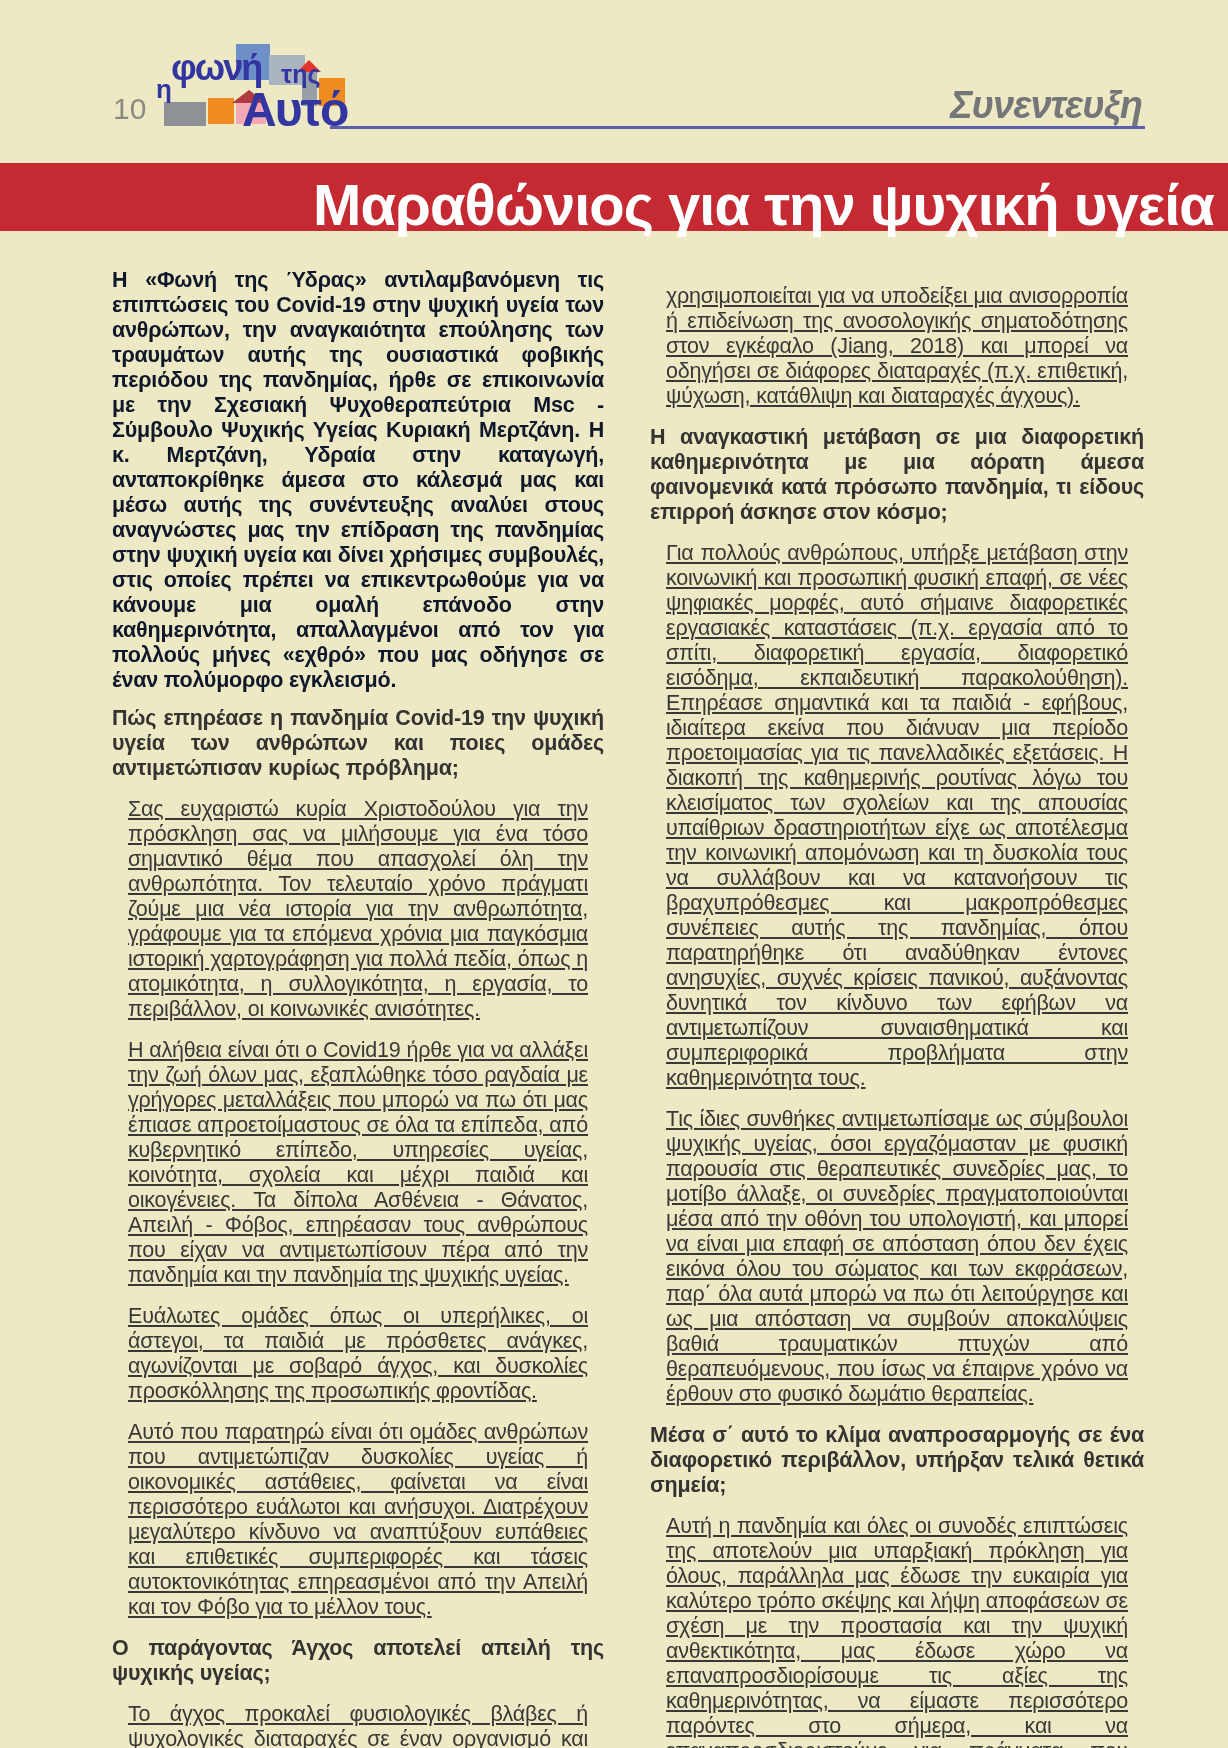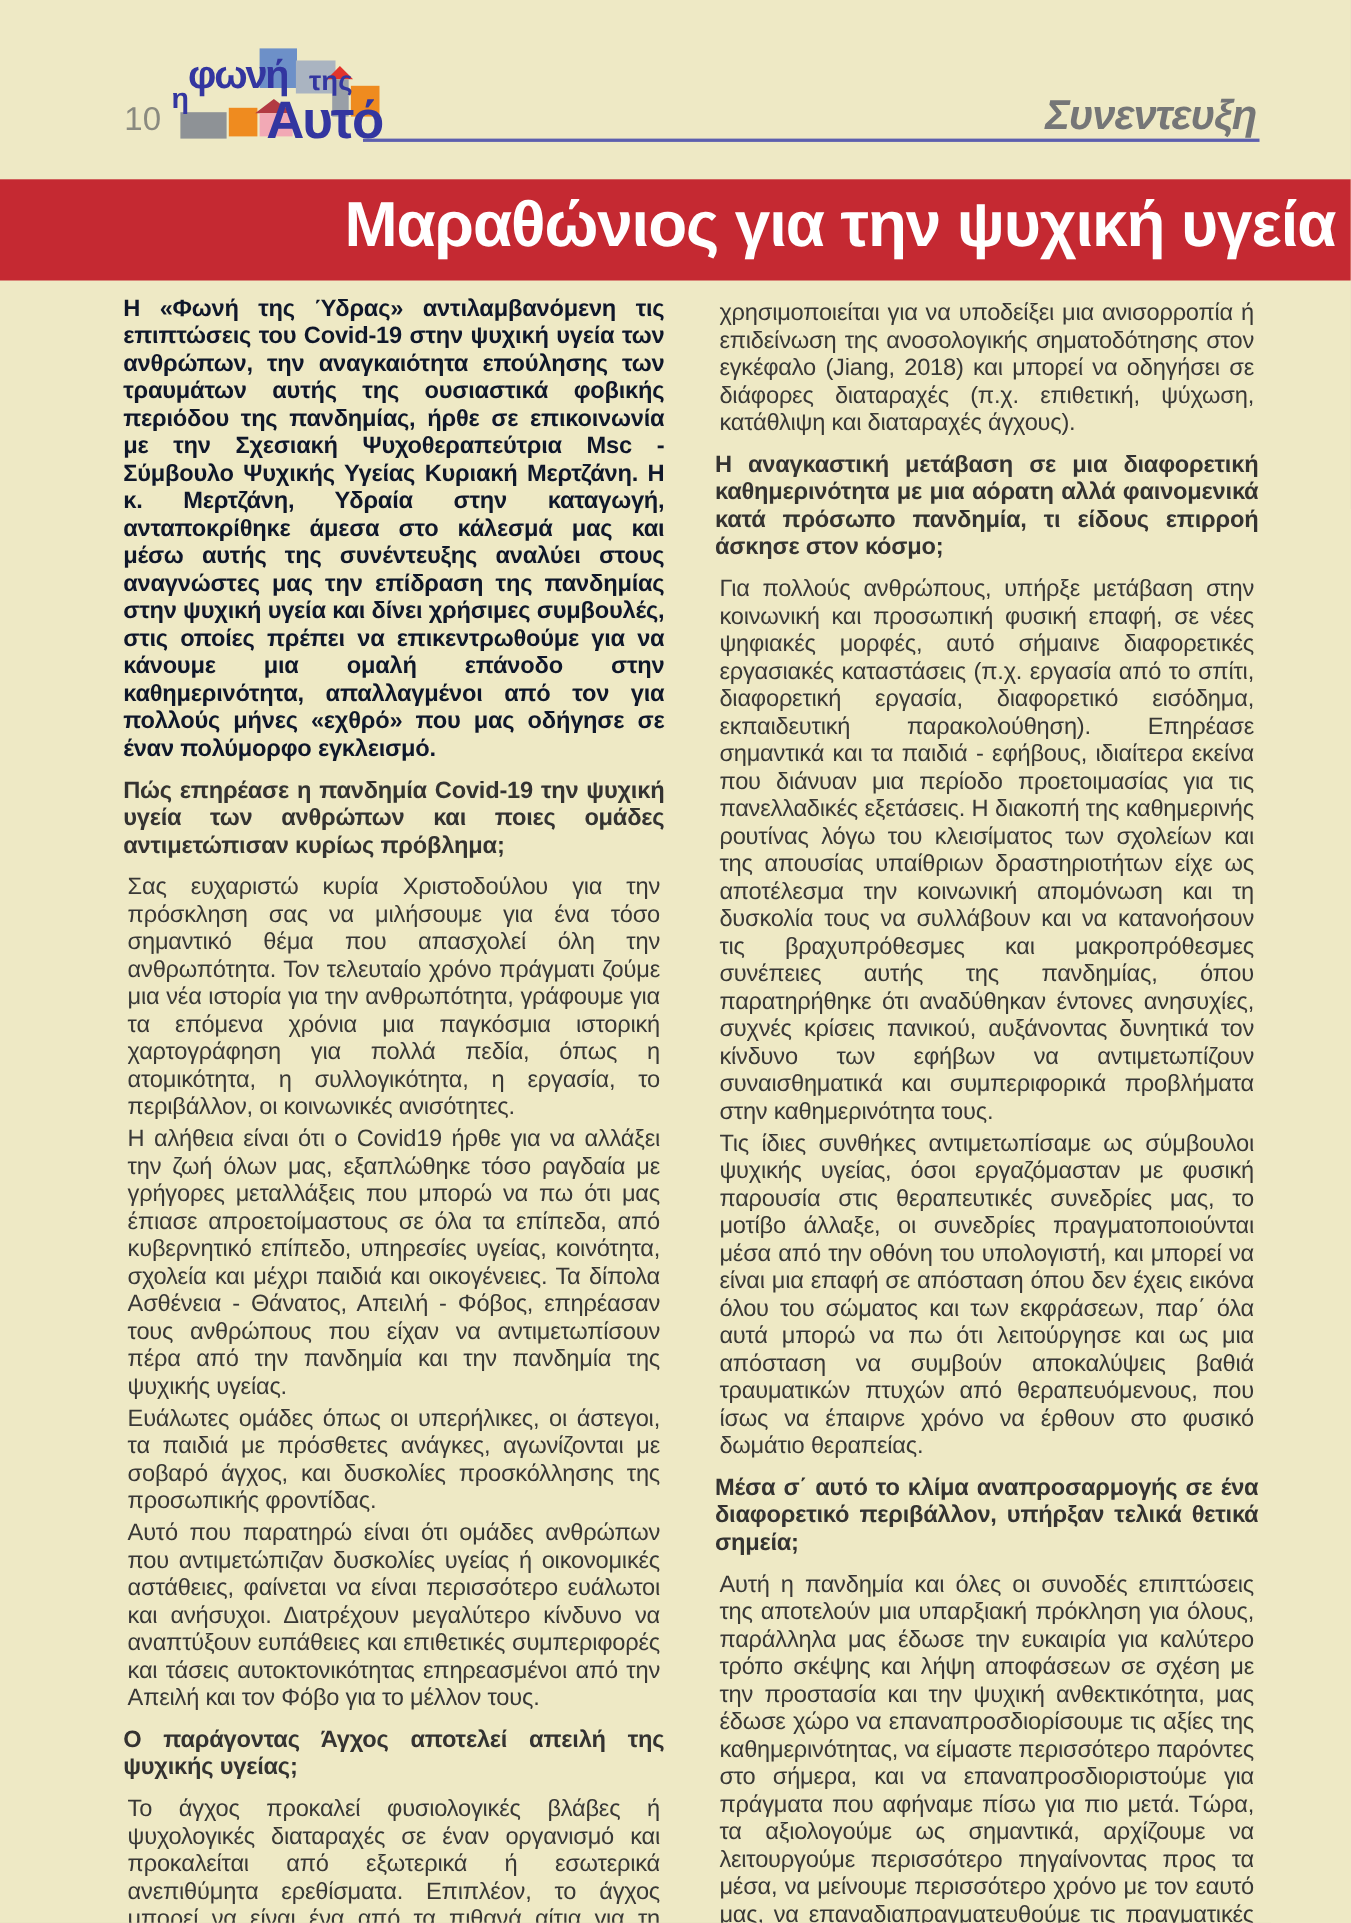--- a/index.html
+++ b/index.html
@@ -47,42 +47,42 @@
     font-size:38px;font-weight:700;font-style:italic;
     color:#757677;letter-spacing:-1px;
   }
   .header-rule{
     position:absolute;left:330px;top:126px;
     width:815px;height:3px;background:#5c5fae;
   }
   
   .banner{
     position:absolute;left:0;top:163px;
-    width:1228px;height:92px;background:#c52932;
+    width:1228px;height:68px;background:#c52932;
   }
   .banner h1{
     margin:0;height:80px;line-height:84px;
     text-align:right;padding-right:14px;
     font-size:58px;font-weight:700;color:#ffffff;
     letter-spacing:-1px;white-space:nowrap;
   }
   
   .col{
     position:absolute;top:268px;
     text-align:justify;
     font-size:21.5px;line-height:25px;
     letter-spacing:-0.2px;
     color:#393836;
   }
   .col-left{left:112px;width:492px;}
   .col-right{left:650px;width:494px;}
   .para{margin:0;}
   .lead{margin:0 0 0 0;font-weight:700;color:#0f172a;}
   .q{margin:13px 0;font-weight:700;color:#343331;}
-  .a{margin:4px;}
+  .a{margin:16px;text-decoration:underline;}
 </style>
 </head>
 <body>
 
 <div class="page">
 
   <div class="pagenum">10</div>
 
   <div class="logo">
     <span class="blk blk-blue"></span>
@@ -113,20 +113,20 @@
     <p class="para a">Σας ευχαριστώ κυρία Χριστοδούλου για την πρόσκληση σας να μιλήσουμε για ένα τόσο σημαντικό θέμα που απασχολεί όλη την ανθρωπότητα. Τον τελευταίο χρόνο πράγματι ζούμε μια νέα ιστορία για την ανθρωπότητα, γράφουμε για τα επόμενα χρόνια μια παγκόσμια ιστορική χαρτογράφηση για πολλά πεδία, όπως η ατομικότητα, η συλλογικότητα, η εργασία, το περιβάλλον, οι κοινωνικές ανισότητες.</p>
     <p class="para a">Η αλήθεια είναι ότι ο Covid19 ήρθε για να αλλάξει την ζωή όλων μας, εξαπλώθηκε τόσο ραγδαία με γρήγορες μεταλλάξεις που μπορώ να πω ότι μας έπιασε απροετοίμαστους σε όλα τα επίπεδα, από κυβερνητικό επίπεδο, υπηρεσίες υγείας, κοινότητα, σχολεία και μέχρι παιδιά και οικογένειες. Τα δίπολα Ασθένεια - Θάνατος, Απειλή - Φόβος, επηρέασαν τους ανθρώπους που είχαν να αντιμετωπίσουν πέρα από την πανδημία και την πανδημία της ψυχικής υγείας.</p>
     <p class="para a">Ευάλωτες ομάδες όπως οι υπερήλικες, οι άστεγοι, τα παιδιά με πρόσθετες ανάγκες, αγωνίζονται με σοβαρό άγχος, και δυσκολίες προσκόλλησης της προσωπικής φροντίδας.</p>
     <p class="para a">Αυτό που παρατηρώ είναι ότι ομάδες ανθρώπων που αντιμετώπιζαν δυσκολίες υγείας ή οικονομικές αστάθειες, φαίνεται να είναι περισσότερο ευάλωτοι και ανήσυχοι. Διατρέχουν μεγαλύτερο κίνδυνο να αναπτύξουν ευπάθειες και επιθετικές συμπεριφορές και τάσεις αυτοκτονικότητας επηρεασμένοι από την Απειλή και τον Φόβο για το μέλλον τους.</p>
     <p class="para q">Ο παράγοντας Άγχος αποτελεί απειλή της ψυχικής υγείας;</p>
     <p class="para a">Το άγχος προκαλεί φυσιολογικές βλάβες ή ψυχολογικές διαταραχές σε έναν οργανισμό και προκαλείται από εξωτερικά ή εσωτερικά ανεπιθύμητα ερεθίσματα. Επιπλέον, το άγχος μπορεί να είναι ένα από τα πιθανά αίτια για τη νευροφλεγμονή, ένας όρος που</p>
   </div>
 
   <div class="col col-right">
     <p class="para a">χρησιμοποιείται για να υποδείξει μια ανισορροπία ή επιδείνωση της ανοσολογικής σηματοδότησης στον εγκέφαλο (Jiang, 2018) και μπορεί να οδηγήσει σε διάφορες διαταραχές (π.χ. επιθετική, ψύχωση, κατάθλιψη και διαταραχές άγχους).</p>
-    <p class="para q">Η αναγκαστική μετάβαση σε μια διαφορετική καθημερινότητα με μια αόρατη αλλά φαινομενικά κατά πρόσωπο πανδημία, τι είδους επιρροή άσκησε στον κόσμο;</p>
+    <p class="para q">Η αναγκαστική μετάβαση σε μια διαφορετική καθημερινότητα με μια αόρατη άμεσα φαινομενικά κατά πρόσωπο πανδημία, τι είδους επιρροή άσκησε στον κόσμο;</p>
     <p class="para a">Για πολλούς ανθρώπους, υπήρξε μετάβαση στην κοινωνική και προσωπική φυσική επαφή, σε νέες ψηφιακές μορφές, αυτό σήμαινε διαφορετικές εργασιακές καταστάσεις (π.χ. εργασία από το σπίτι, διαφορετική εργασία, διαφορετικό εισόδημα, εκπαιδευτική παρακολούθηση). Επηρέασε σημαντικά και τα παιδιά - εφήβους, ιδιαίτερα εκείνα που διάνυαν μια περίοδο προετοιμασίας για τις πανελλαδικές εξετάσεις. Η διακοπή της καθημερινής ρουτίνας λόγω του κλεισίματος των σχολείων και της απουσίας υπαίθριων δραστηριοτήτων είχε ως αποτέλεσμα την κοινωνική απομόνωση και τη δυσκολία τους να συλλάβουν και να κατανοήσουν τις βραχυπρόθεσμες και μακροπρόθεσμες συνέπειες αυτής της πανδημίας, όπου παρατηρήθηκε ότι αναδύθηκαν έντονες ανησυχίες, συχνές κρίσεις πανικού, αυξάνοντας δυνητικά τον κίνδυνο των εφήβων να αντιμετωπίζουν συναισθηματικά και συμπεριφορικά προβλήματα στην καθημερινότητα τους.</p>
     <p class="para a">Τις ίδιες συνθήκες αντιμετωπίσαμε ως σύμβουλοι ψυχικής υγείας, όσοι εργαζόμασταν με φυσική παρουσία στις θεραπευτικές συνεδρίες μας, το μοτίβο άλλαξε, οι συνεδρίες πραγματοποιούνται μέσα από την οθόνη του υπολογιστή, και μπορεί να είναι μια επαφή σε απόσταση όπου δεν έχεις εικόνα όλου του σώματος και των εκφράσεων, παρ΄ όλα αυτά μπορώ να πω ότι λειτούργησε και ως μια απόσταση να συμβούν αποκαλύψεις βαθιά τραυματικών πτυχών από θεραπευόμενους, που ίσως να έπαιρνε χρόνο να έρθουν στο φυσικό δωμάτιο θεραπείας.</p>
     <p class="para q">Μέσα σ΄ αυτό το κλίμα αναπροσαρμογής σε ένα διαφορετικό περιβάλλον, υπήρξαν τελικά θετικά σημεία;</p>
     <p class="para a">Αυτή η πανδημία και όλες οι συνοδές επιπτώσεις της αποτελούν μια υπαρξιακή πρόκληση για όλους, παράλληλα μας έδωσε την ευκαιρία για καλύτερο τρόπο σκέψης και λήψη αποφάσεων σε σχέση με την προστασία και την ψυχική ανθεκτικότητα, μας έδωσε χώρο να επαναπροσδιορίσουμε τις αξίες της καθημερινότητας, να είμαστε περισσότερο παρόντες στο σήμερα, και να επαναπροσδιοριστούμε για πράγματα που αφήναμε πίσω για πιο μετά. Τώρα, τα αξιολογούμε ως σημαντικά, αρχίζουμε να λειτουργούμε περισσότερο πηγαίνοντας προς τα μέσα, να μείνουμε περισσότερο χρόνο με τον εαυτό μας, να επαναδιαπραγματευθούμε τις πραγματικές ανάγκες που μας</p>
   </div>
 
 </div>
 
 </body></html>

